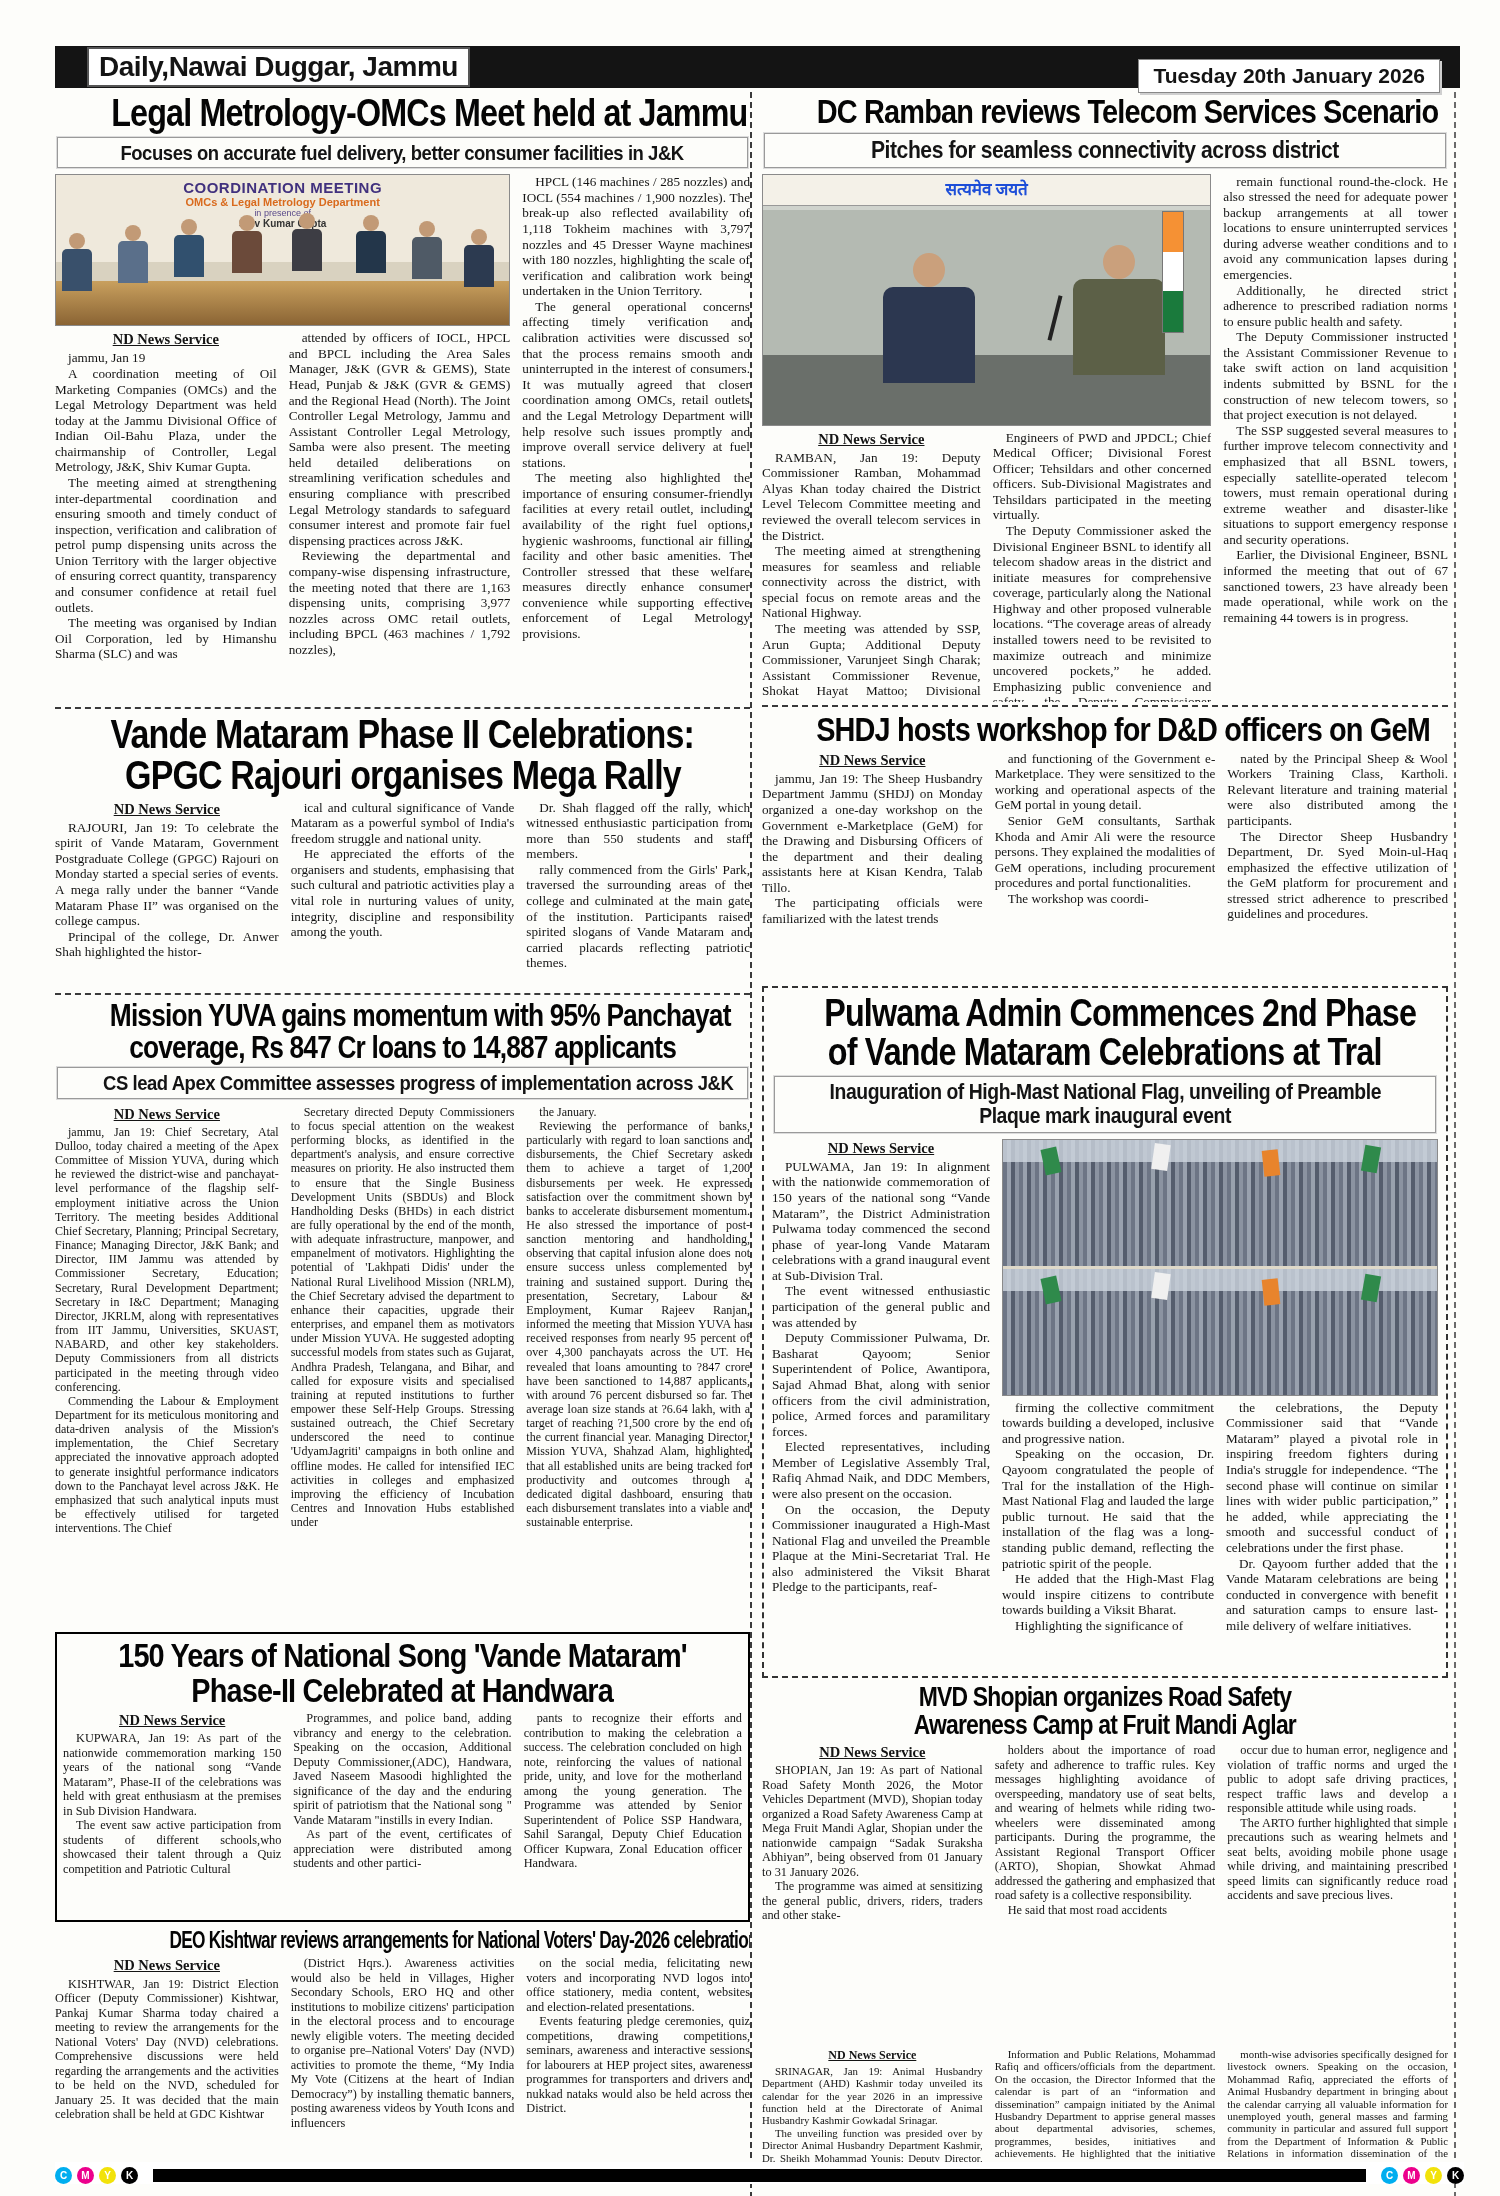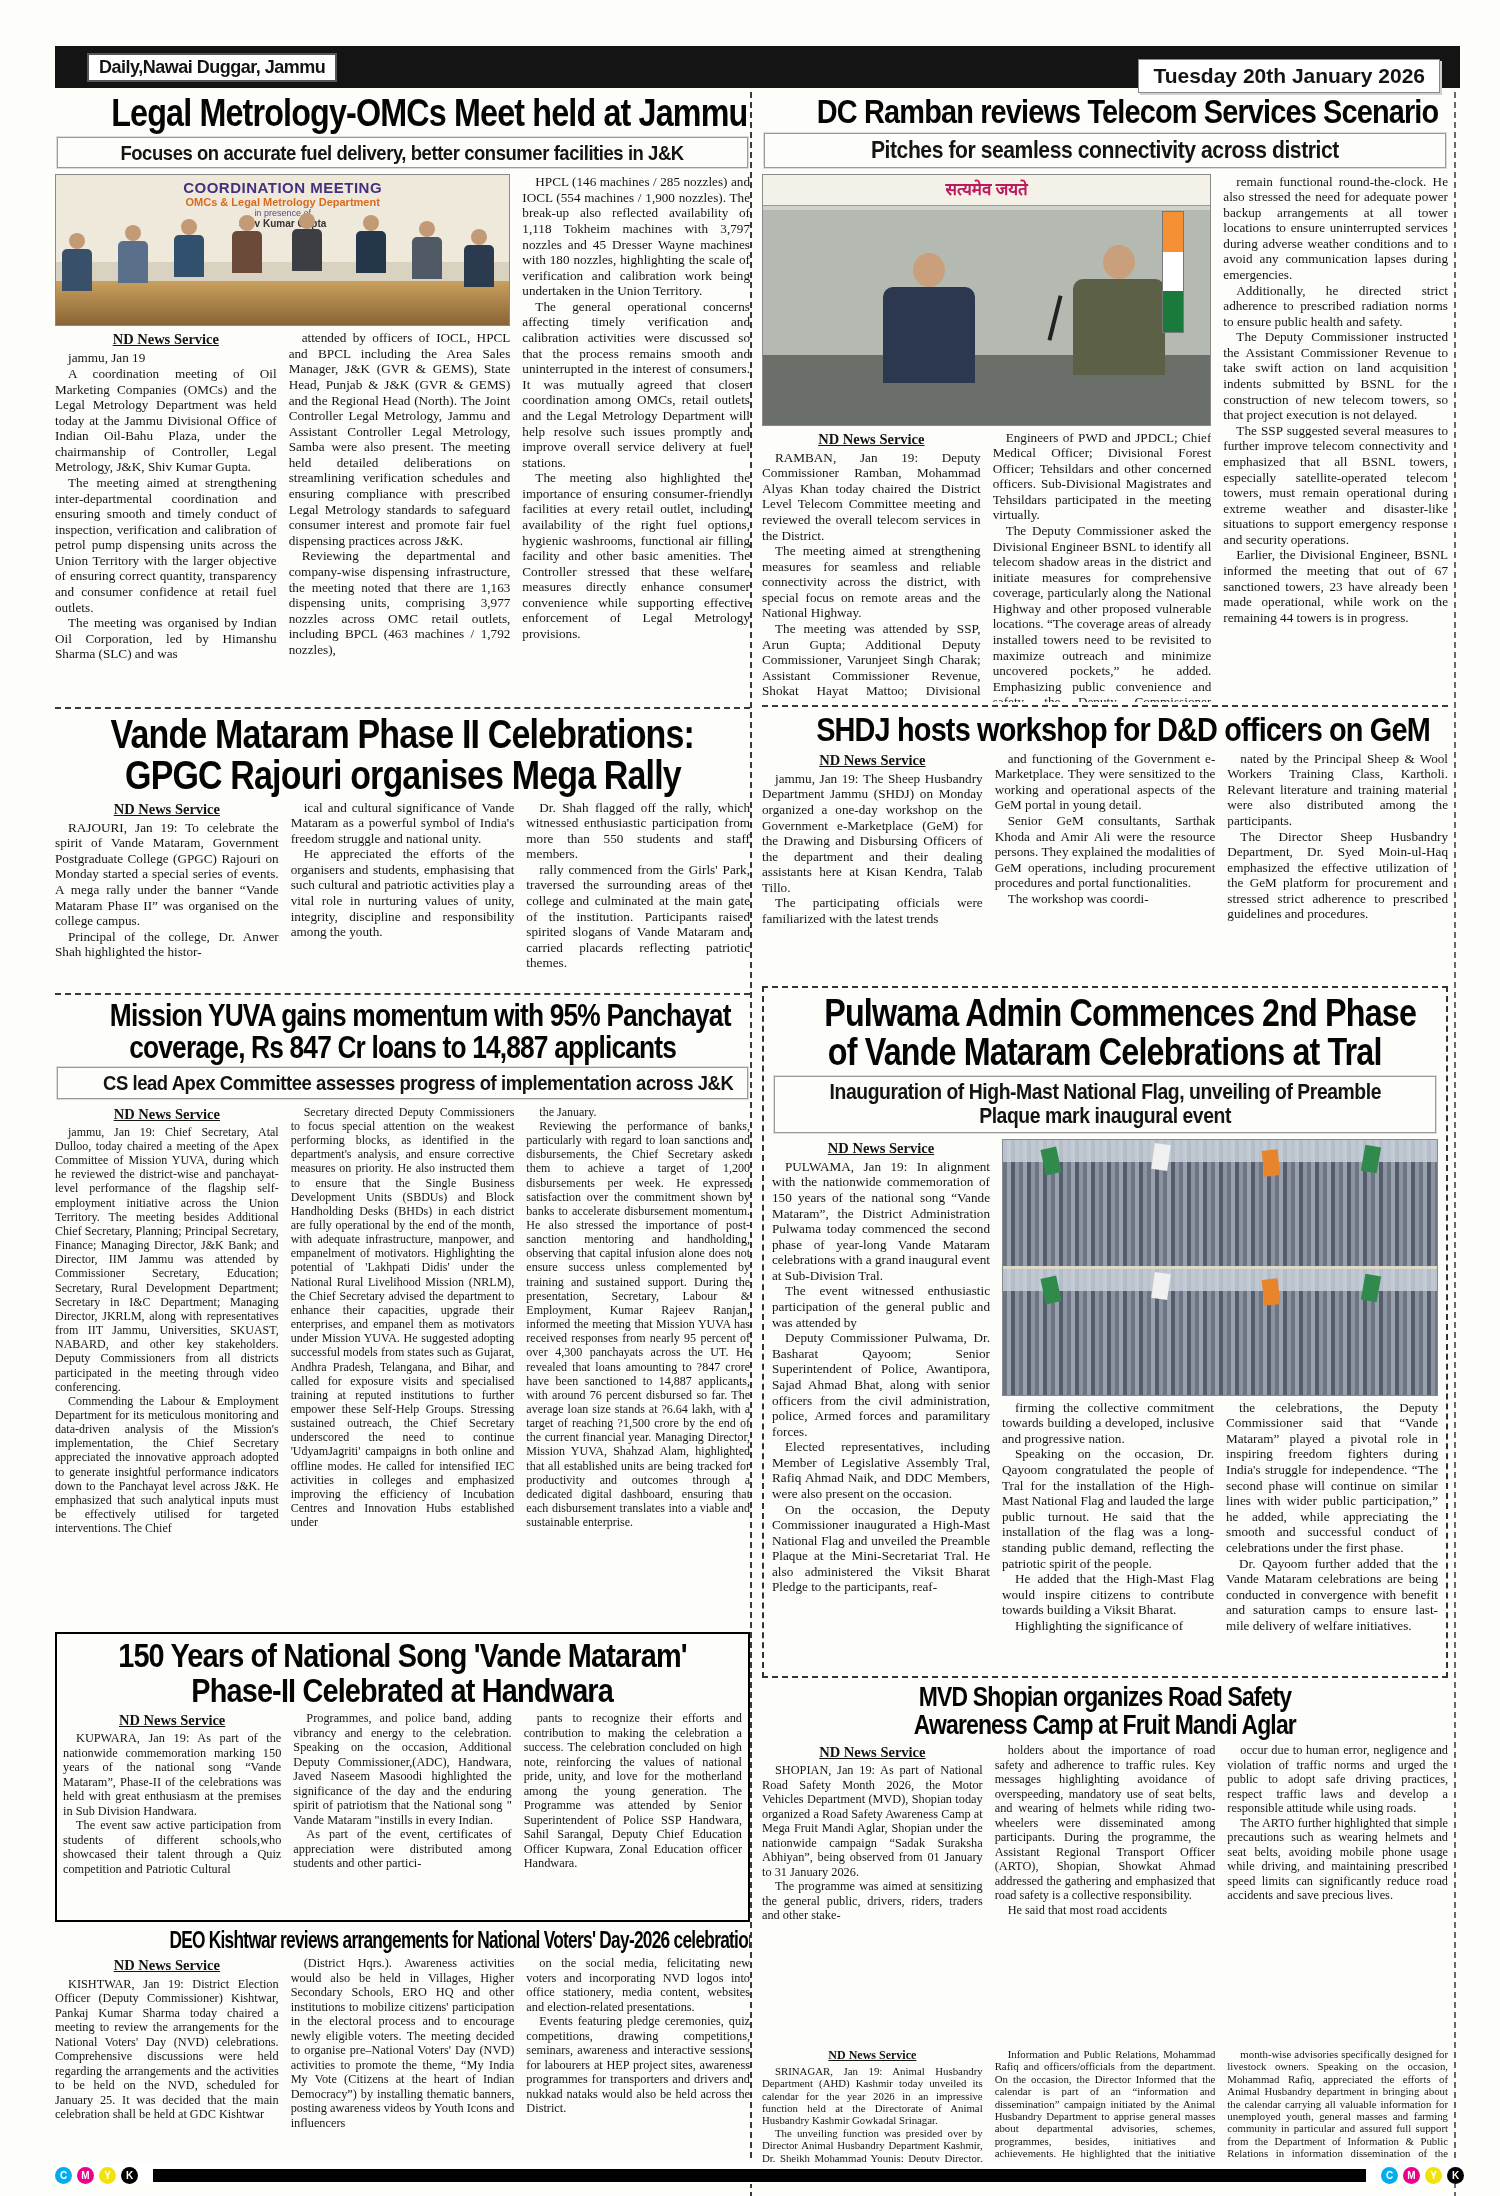--- a/index.html
+++ b/index.html
@@ -2,21 +2,21 @@
 <html><head>
 <meta charset="utf-8">
 <style>
   html,body{margin:0;padding:0;}
   .page{position:relative;width:1500px;height:2196px;background:#fdfdfa;overflow:hidden;
         font-family:"Liberation Serif",serif;color:#141414;}
   
   .topbar{position:absolute;left:55px;top:46px;width:1405px;height:42px;background:#141414;
           display:flex;align-items:center;}
   .mast-box{background:#fff;border:2px solid #555;font-family:"Liberation Sans",sans-serif;
-            font-weight:bold;font-size:18px;padding:2px 10px;margin-left:32px;letter-spacing:-0.5px;}
+            font-weight:bold;font-size:28px;padding:2px 10px;margin-left:32px;letter-spacing:-0.5px;}
   .page-label{position:absolute;left:0;right:0;text-align:center;color:#fff;
               font-family:"Liberation Sans",sans-serif;font-weight:bold;font-size:20px;}
   .date-box{margin-left:auto;margin-right:20px;background:#fff;border:1px solid #888;
             font-family:"Liberation Sans",sans-serif;font-weight:bold;font-size:21px;
             padding:4px 14px;transform:translateY(9px);box-shadow:2px 2px 0 #cfcfcf;z-index:3;}
   
   .content{position:absolute;left:55px;top:92px;width:1405px;display:flex;}
   .half-l{width:695px;}
   .half-r{width:706px;border-left:2px dashed #3a3a3a;border-right:2px dashed #6a6a6a;
           padding:0 6px 0 10px;box-sizing:border-box;}
@@ -60,21 +60,21 @@
   .ph1 i:nth-of-type(1){left:6px;top:74px;background:#39506b;}
   .ph1 i:nth-of-type(2){left:62px;top:66px;background:#5a6f8a;}
   .ph1 i:nth-of-type(3){left:118px;top:60px;background:#31506e;}
   .ph1 i:nth-of-type(4){left:176px;top:56px;background:#6b4a3a;}
   .ph1 i:nth-of-type(5){left:236px;top:54px;background:#3d3d44;}
   .ph1 i:nth-of-type(6){left:300px;top:56px;background:#23364a;}
   .ph1 i:nth-of-type(7){left:356px;top:62px;background:#4f5a66;}
   .ph1 i:nth-of-type(8){left:408px;top:70px;background:#2c3a50;}
   .ph2{height:250px;background:linear-gradient(#cfd3cd 0 14%,#b4bab2 14% 72%,#6a6f6a 72% 100%);}
   .ph2 .ban{position:absolute;top:0;left:0;right:0;height:30px;background:#f4f1e8;
-            text-align:center;font-weight:bold;color:#be185d;font-size:17px;line-height:30px;
+            text-align:center;font-weight:bold;color:#1d4ed8;font-size:17px;line-height:30px;
             border-bottom:1px solid #999;}
   .ph2 .flag{position:absolute;right:26px;top:36px;width:20px;height:120px;
              background:linear-gradient(#f59134 0 33%,#fff 33% 66%,#1a7a3c 66% 100%);
              border:1px solid #777;}
   .ph2 .fig{position:absolute;width:92px;height:96px;border-radius:10px 10px 0 0;}
   .ph2 .fig::before{content:"";position:absolute;top:-34px;left:30px;width:32px;height:34px;
                     border-radius:50%;background:#caa07c;}
   .ph2 .f1{left:120px;top:112px;background:#2c3750;}
   .ph2 .f2{left:310px;top:104px;background:#5c6047;}
   .ph2 .mic{position:absolute;left:290px;top:120px;width:4px;height:46px;background:#222;

